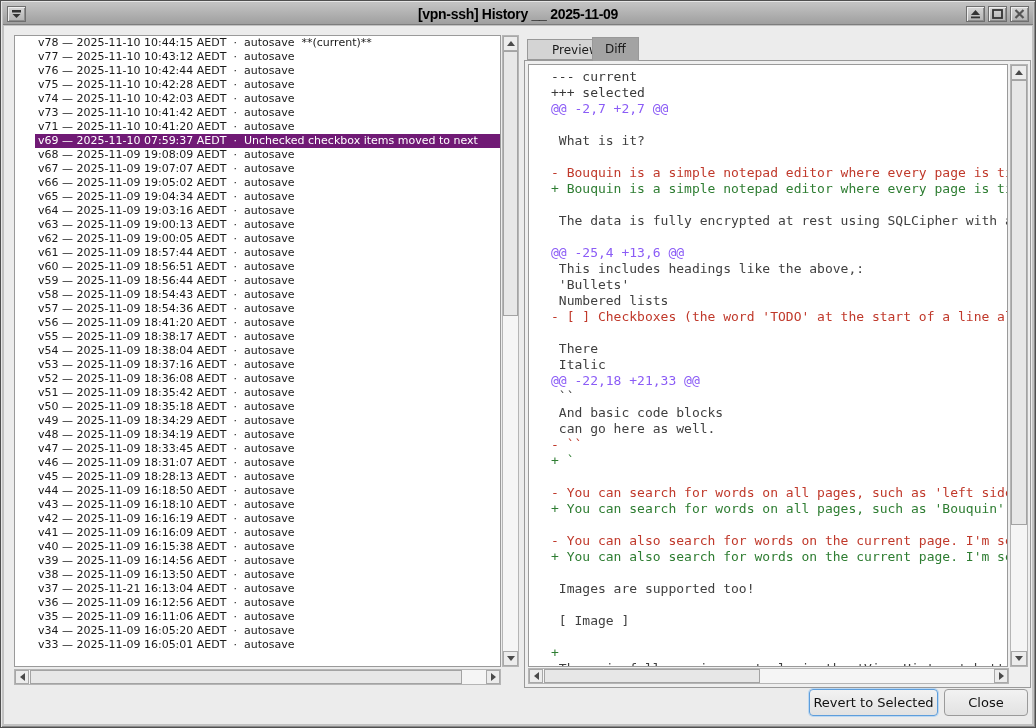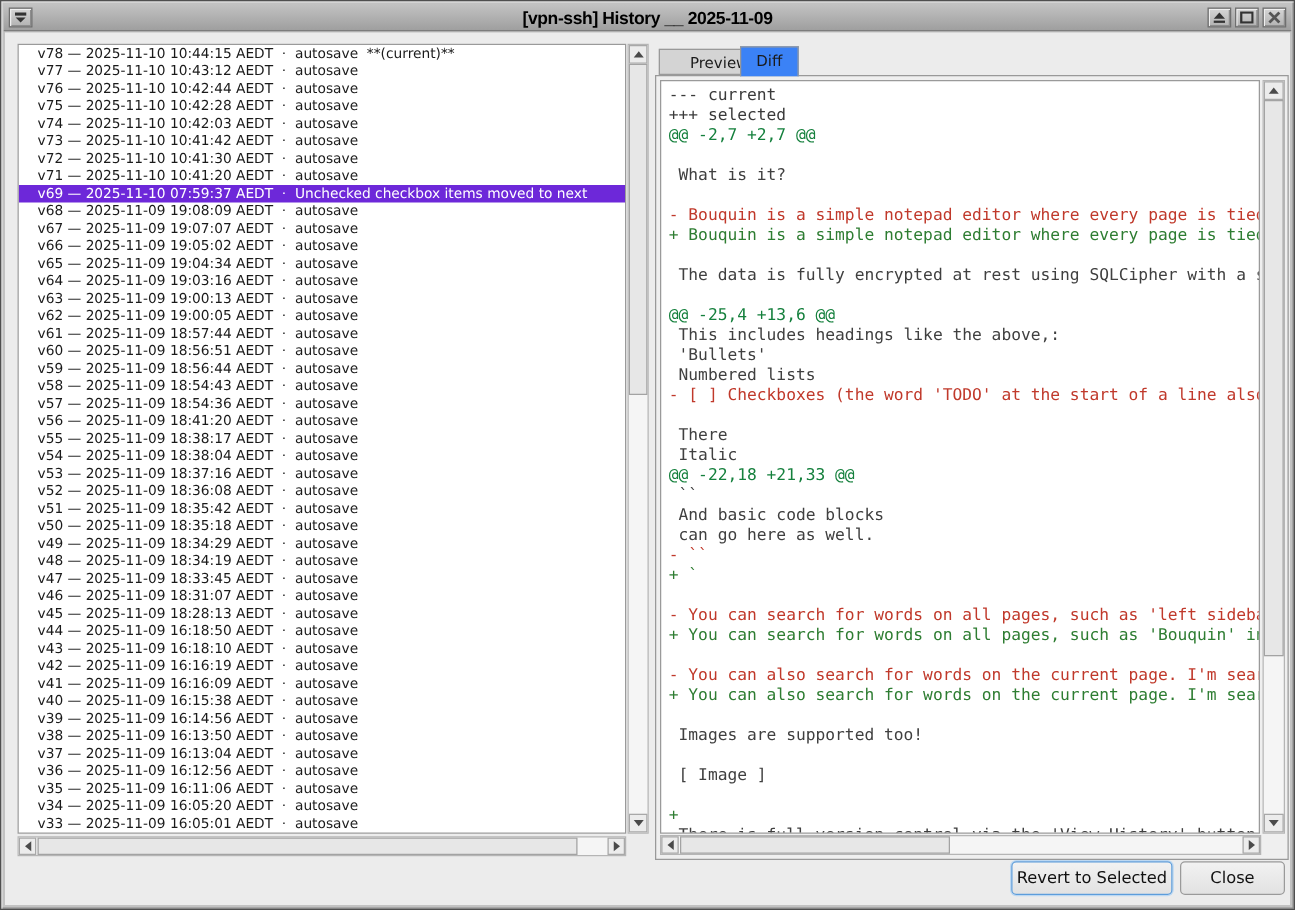--- a/index.html
+++ b/index.html
@@ -40,23 +40,23 @@
   }
 
   
   .listbox {
     position: absolute; left: 10px; top: 9px; width: 487px; height: 632px;
     background: #ffffff; border: 1px solid #9a9a9a;
     overflow: hidden;
   }
   .row {
     height: 14px; line-height: 14px; font-size: 11px; color: #1a1a1a;
-    white-space: pre; padding-left: 15px; overflow: hidden;
-  }
-  .row.selected { background: #6d28d9; color: #ffffff; }
+    white-space: pre; padding-left: 3px; overflow: hidden; margin-left: 20px;
+  }
+  .row.selected { background: #701a75; color: #ffffff; }
 
   
   .sb { position: absolute; background: #f5f5f5; border: 1px solid #b5b5b5; }
   .sb-btn {
     position: absolute; background: #ececec; border: 1px solid #a8a8a8;
     display: flex; align-items: center; justify-content: center;
   }
   .sb-thumb { position: absolute; background: #e7e7e7; border: 1px solid #a3a3a3; }
   .tri { width: 0; height: 0; }
   .tri-up    { border-left: 4px solid transparent; border-right: 4px solid transparent; border-bottom: 5px solid #4a4a4a; }
@@ -67,37 +67,37 @@
   .list-vscroll { left: 498px; top: 9px; width: 17px; height: 632px; }
   .list-hscroll { left: 10px; top: 643px; width: 487px; height: 16px; }
 
   
   .tab {
     position: absolute; height: 22px; padding: 0 12px;
     font-size: 12px; color: #1a1a1a; line-height: 22px;
     border: 1px solid #999999; background: #d4d4d4;
   }
   .tab-preview { left: 523px; top: 13px; height: 21px; line-height: 21px; background: #d4d4d4; padding-left: 24px; }
-  .tab-diff    { left: 588px; top: 11px; height: 24px; background: #3b82f6; border-bottom: none; z-index: 3; }
+  .tab-diff    { left: 588px; top: 11px; height: 24px; background: #a3a3a3; border-bottom: none; z-index: 3; }
 
   .notebook {
     position: absolute; left: 520px; top: 34px; width: 507px; height: 628px;
     background: #efefef; border: 1px solid #999999;
   }
   .diff-area {
     position: absolute; left: 3px; top: 3px; width: 480px; height: 603px;
     background: #ffffff; border: 1px solid #9a9a9a; overflow: hidden;
-    padding: 4px 0 0 6px;
+    padding: 4px 0 0 22px;
   }
   .dline {
     font-family: "DejaVu Sans Mono", "Liberation Mono", monospace;
     font-size: 13px; line-height: 16px; white-space: pre; color: #404040;
   }
   .dline.meta { color: #3a3a3a; }
-  .dline.hunk { color: #15803d; }
+  .dline.hunk { color: #8b5cf6; }
   .dline.del  { color: #c0392b; }
   .dline.add  { color: #2e7d32; }
 
   .diff-vscroll { left: 485px; top: 3px; width: 18px; height: 603px; }
   .diff-hscroll { left: 3px; top: 607px; width: 481px; height: 16px; }
 
   
   .btn {
     position: absolute; height: 27px; top: 663px;
     background: linear-gradient(#f2f2f2,#e2e2e2);
@@ -143,21 +143,20 @@
 
   <div class="content">
 
     <div class="listbox">
         <div class="row">v78 — 2025-11-10 10:44:15 AEDT  ·  autosave  **(current)**</div>
         <div class="row">v77 — 2025-11-10 10:43:12 AEDT  ·  autosave</div>
         <div class="row">v76 — 2025-11-10 10:42:44 AEDT  ·  autosave</div>
         <div class="row">v75 — 2025-11-10 10:42:28 AEDT  ·  autosave</div>
         <div class="row">v74 — 2025-11-10 10:42:03 AEDT  ·  autosave</div>
         <div class="row">v73 — 2025-11-10 10:41:42 AEDT  ·  autosave</div>
-        <div class="row">v72 — 2025-11-10 10:41:30 AEDT  ·  autosave</div>
         <div class="row">v71 — 2025-11-10 10:41:20 AEDT  ·  autosave</div>
         <div class="row selected">v69 — 2025-11-10 07:59:37 AEDT  ·  Unchecked checkbox items moved to next</div>
         <div class="row">v68 — 2025-11-09 19:08:09 AEDT  ·  autosave</div>
         <div class="row">v67 — 2025-11-09 19:07:07 AEDT  ·  autosave</div>
         <div class="row">v66 — 2025-11-09 19:05:02 AEDT  ·  autosave</div>
         <div class="row">v65 — 2025-11-09 19:04:34 AEDT  ·  autosave</div>
         <div class="row">v64 — 2025-11-09 19:03:16 AEDT  ·  autosave</div>
         <div class="row">v63 — 2025-11-09 19:00:13 AEDT  ·  autosave</div>
         <div class="row">v62 — 2025-11-09 19:00:05 AEDT  ·  autosave</div>
         <div class="row">v61 — 2025-11-09 18:57:44 AEDT  ·  autosave</div>
@@ -177,21 +176,21 @@
         <div class="row">v47 — 2025-11-09 18:33:45 AEDT  ·  autosave</div>
         <div class="row">v46 — 2025-11-09 18:31:07 AEDT  ·  autosave</div>
         <div class="row">v45 — 2025-11-09 18:28:13 AEDT  ·  autosave</div>
         <div class="row">v44 — 2025-11-09 16:18:50 AEDT  ·  autosave</div>
         <div class="row">v43 — 2025-11-09 16:18:10 AEDT  ·  autosave</div>
         <div class="row">v42 — 2025-11-09 16:16:19 AEDT  ·  autosave</div>
         <div class="row">v41 — 2025-11-09 16:16:09 AEDT  ·  autosave</div>
         <div class="row">v40 — 2025-11-09 16:15:38 AEDT  ·  autosave</div>
         <div class="row">v39 — 2025-11-09 16:14:56 AEDT  ·  autosave</div>
         <div class="row">v38 — 2025-11-09 16:13:50 AEDT  ·  autosave</div>
-        <div class="row">v37 — 2025-11-09 16:13:04 AEDT  ·  autosave</div>
+        <div class="row">v37 — 2025-11-21 16:13:04 AEDT  ·  autosave</div>
         <div class="row">v36 — 2025-11-09 16:12:56 AEDT  ·  autosave</div>
         <div class="row">v35 — 2025-11-09 16:11:06 AEDT  ·  autosave</div>
         <div class="row">v34 — 2025-11-09 16:05:20 AEDT  ·  autosave</div>
         <div class="row">v33 — 2025-11-09 16:05:01 AEDT  ·  autosave</div>
       </div>
 
     <div class="sb list-vscroll">
       <div class="sb-btn" style="left:0;top:0;width:15px;height:15px;">
           <div class="tri tri-up"></div>
         </div>

